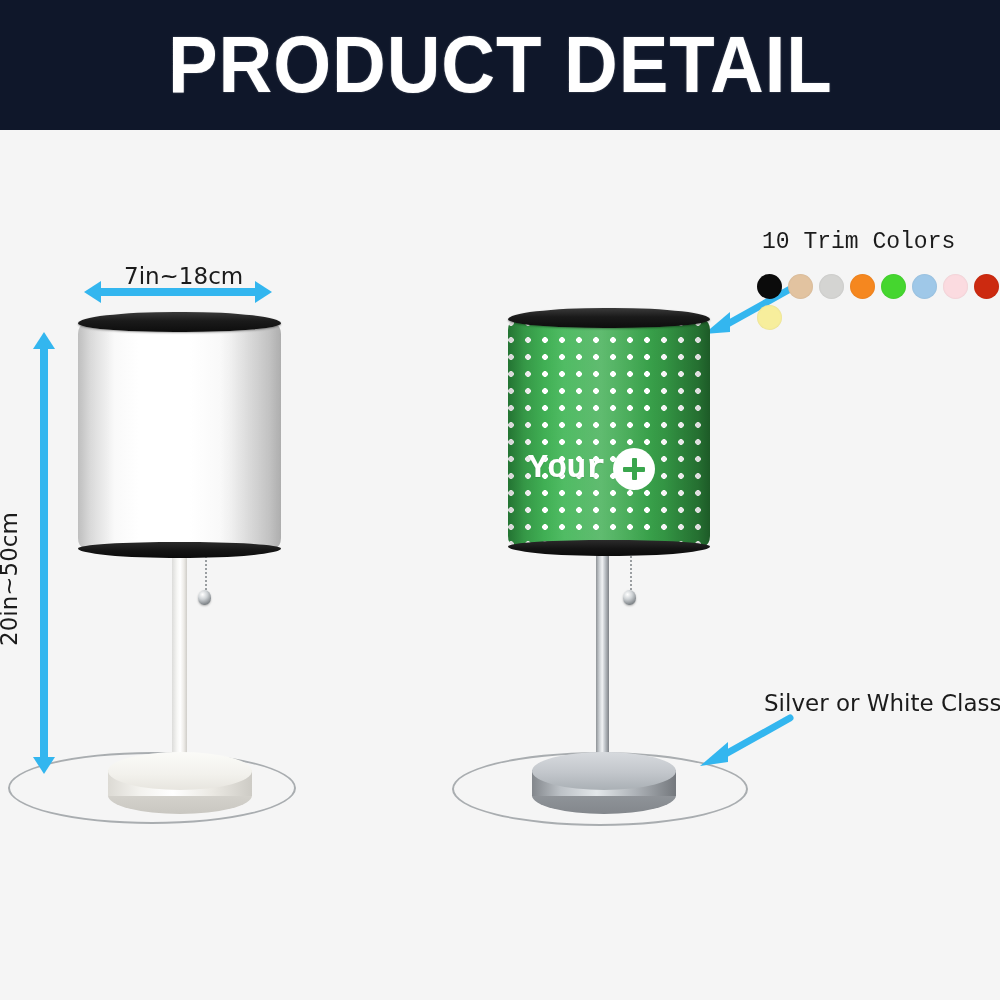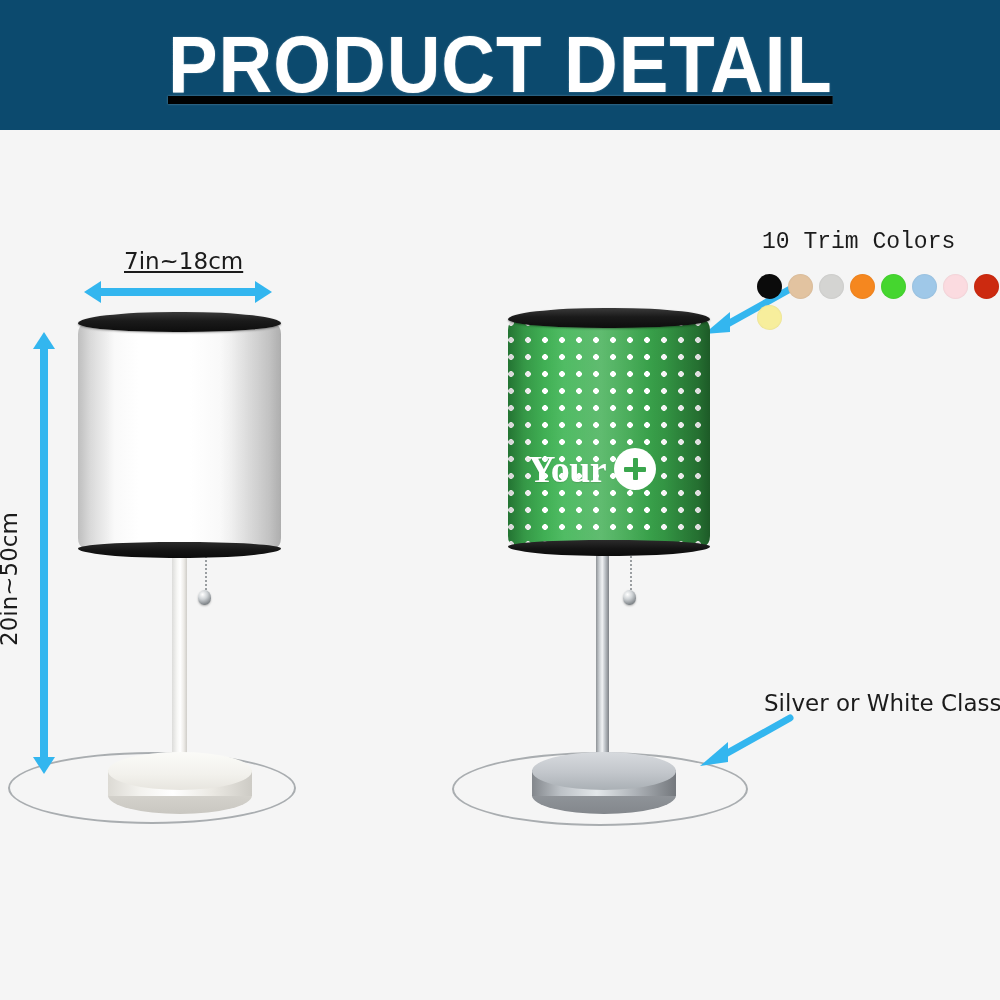--- a/index.html
+++ b/index.html
@@ -63,22 +63,22 @@
   }
   .shade-gloss{
     position:absolute;left:0;top:0;width:100%;height:100%;
     background:linear-gradient(90deg,rgba(0,0,0,.16) 0%,rgba(255,255,255,0) 18%,rgba(255,255,255,.16) 46%,rgba(255,255,255,0) 70%,rgba(0,0,0,.16) 100%);
     pointer-events:none;
   }
 
   
   .yd-logo{
     position:absolute;z-index:5;color:#ffffff;
-    font-family:Liberation Serif, serif;
-    font-weight:bold;font-size:38px;line-height:34px;
+    font-family:Liberation Mono, monospace;
+    font-weight:bold;font-size:33px;line-height:34px;
     letter-spacing:-0.5px;
     text-shadow:0 1px 1px rgba(0,0,0,.12);
   }
   .yd-row{display:flex;align-items:center;gap:6px;}
   .yd-plus{
     width:42px;height:42px;border-radius:50%;
     background:#ffffff;position:relative;flex:0 0 auto;
     margin-left:2px;
   }
   .yd-plus::before,.yd-plus::after{
@@ -172,21 +172,21 @@
     width:25px;height:25px;border-radius:50%;
     box-shadow:inset 0 0 2px rgba(0,0,0,.10);
     flex:0 0 auto;
   }
 </style>
 </head>
 <body style="background: rgb(245, 245, 245);">
 
 <div id="root">
 
-  <div class="banner" style="background: #0c4a6e; text-decoration: underline;">
+  <div class="banner" style="background: #0f172a;">
     <div class="banner-title" style="color: rgb(255, 255, 255);">PRODUCT DETAIL</div>
   </div>
 
   <div class="lamp" style="left:0;top:0;width:340px;height:1000px;">
 
     <div class="cord" style="left:8px;top:752px;width:284px;height:68px;"></div>
 
     <div class="pole pole-white" style="left:172px;top:548px;width:15px;height:222px;"></div>
 
     <div class="base base-white" style="left:108px;top:752px;width:144px;height:62px;">
@@ -233,21 +233,21 @@
           <span>Your</span>
           <span class="yd-plus"></span>
         </div>
       </div>
 
       <div class="trim-bottom" style="top:232px;"></div>
     </div>
   </div>
 
   <div>
-    <div class="anno-text dim-h-label" style="left:124px;top:248px;text-decoration:underline;">7in~18cm</div>
+    <div class="anno-text dim-h-label" style="left:124px;top:263px;">7in~18cm</div>
     <div class="arrow-h" style="left:100px;top:288px;width:156px;"></div>
   </div>
 
   <div>
     <div class="anno-text dim-v-label" style="left:22px;top:620px;">20in~50cm</div>
     <div class="arrow-v" style="left:40px;top:348px;height:410px;"></div>
   </div>
 
   <div>
     <div class="anno-text trim-title" style="left:762px;top:229px;">10 Trim Colors</div>

